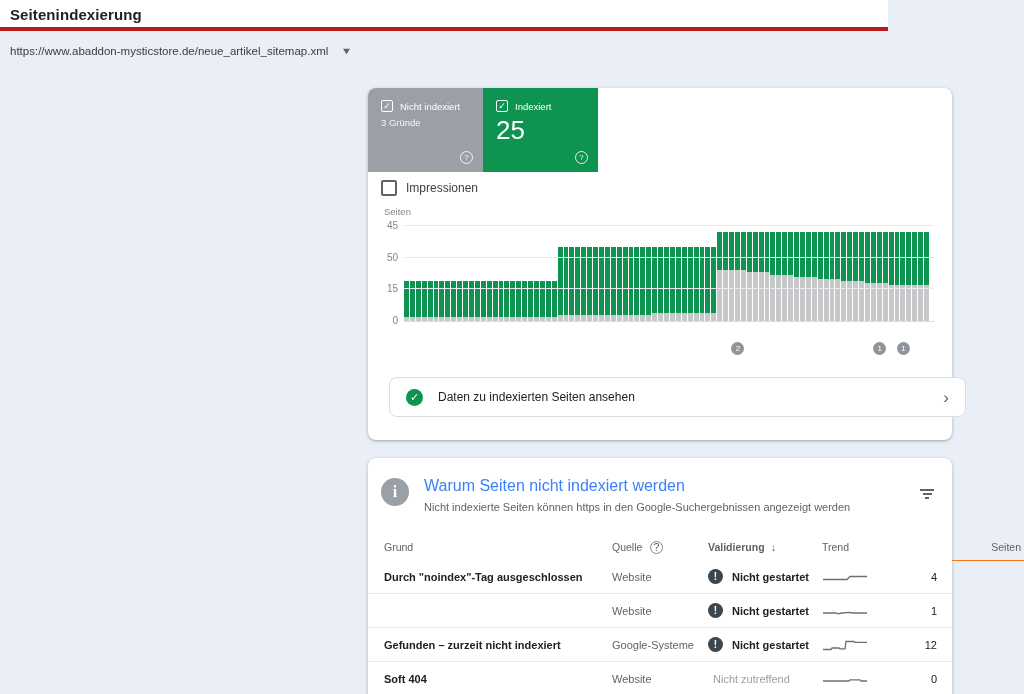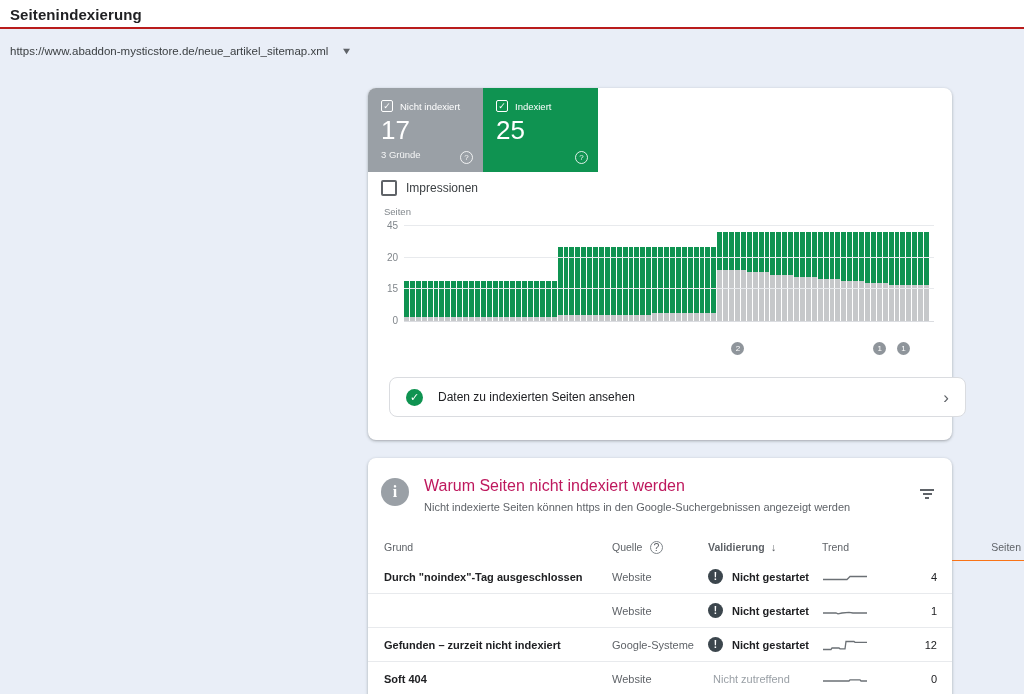--- a/index.html
+++ b/index.html
@@ -1,21 +1,21 @@
 <!DOCTYPE html>
 <html><head>
 <meta charset="utf-8">
 <style>
   html,body{margin:0;padding:0;}
   body{
     width:1024px;height:694px;overflow:hidden;position:relative;
     background:#e9eef7;font-family:"Liberation Sans",sans-serif;
     -webkit-font-smoothing:antialiased;color:#202124;
   }
-  .hdr{position:absolute;left:0;top:0;width:1024px;height:27px;background:#fff;border-bottom:2px solid #b91c1c;}
+  .hdr{position:absolute;left:0;top:0;width:888px;height:27px;background:#fff;border-bottom:4px solid #b91c1c;}
   .hdr h1{margin:0;padding:6px 0 0 10px;font-size:15px;font-weight:600;color:#202124;letter-spacing:.1px;}
   .urlbar{position:absolute;left:10px;top:45px;display:flex;align-items:center;cursor:pointer;}
   .urlbar .url{font-size:11.5px;color:#3c4043;}
   .urlbar .caret{font-size:9px;color:#5f6368;margin-left:14px;transform:scaleX(1.3);}
 
   .card{position:absolute;left:368px;width:584px;background:#fff;border-radius:8px;
         box-shadow:0 1px 2px rgba(60,64,67,.25),0 1px 3px 1px rgba(60,64,67,.12);}
   .card1{top:88px;height:352px;}
   .card2{top:458px;height:280px;}
 
@@ -57,21 +57,21 @@
   .viewdata{position:absolute;left:21px;top:289px;width:543px;height:38px;border:1px solid #dadce0;border-radius:8px;
             display:flex;align-items:center;padding:0 16px;box-sizing:content-box;cursor:pointer;background:#fff;}
   .chkcirc{width:17px;height:17px;border-radius:50%;background:#0f9351;color:#fff;font-size:11px;line-height:17px;
            text-align:center;flex:0 0 auto;}
   .viewdata .vlabel{font-size:12px;color:#202124;margin-left:15px;}
   .chev{margin-left:auto;color:#5f6368;font-size:17px;line-height:17px;}
 
   
   .info-circ{position:absolute;left:13px;top:20px;width:28px;height:28px;border-radius:50%;background:#9aa0a6;
              color:#fff;text-align:center;font-family:"Liberation Serif",serif;font-weight:700;font-size:16px;line-height:28px;}
-  .sec-title{position:absolute;left:56px;top:19px;font-size:16px;font-weight:500;color:#be185d;}
+  .sec-title{position:absolute;left:56px;top:19px;font-size:16px;font-weight:500;color:#3b82f6;}
   .sec-sub{position:absolute;left:56px;top:43px;font-size:11px;color:#5f6368;}
   .filter-ic{position:absolute;right:18px;top:31px;width:14px;cursor:pointer;}
   .filter-ic div{background:#5f6368;height:2px;margin:0 auto 2px auto;}
   .f1{width:14px;}.f2{width:9px;}.f3{width:4px;}
 
   .thead{position:absolute;left:0;top:76px;width:668px;height:26px;border-bottom:1px solid #f97316;}
   .thead span{position:absolute;top:7px;font-size:10.5px;color:#5f6368;}
   .th-grund{left:16px;}
   .th-quelle{left:244px;}
   .th-q-help{position:absolute;left:282px;top:6px;width:11px;height:11px;border:1px solid #80868b;border-radius:50%;
@@ -107,21 +107,20 @@
   <span class="caret">▼</span>
 </div>
 
 <section class="card card1">
   <div class="tiles">
     <div class="tile tile-gray">
       <div class="tile-top">
         <span class="cb">✓</span>
         <span class="tile-label">Nicht indexiert</span>
       </div>
-      <div class="tile-value">17</div>
       <div class="tile-sub">3 Gründe</div>
       <div class="tile-help">?</div>
     </div>
     <div class="tile tile-green">
       <div class="tile-top">
         <span class="cb">✓</span>
         <span class="tile-label">Indexiert</span>
       </div>
       <div class="tile-value">25</div>
       <div class="tile-help">?</div>
@@ -492,21 +491,21 @@
           <div class="bar" style="left: 520.09px; width: 4.91011px; height: 95px;">
             <div class="seg" style="bottom: 0px; height: 35.8889px; background: rgb(198, 200, 202);"></div>
             <div class="seg" style="bottom: 35.8889px; height: 52.7778px; background: rgb(15, 147, 81);"></div>
           </div>
         </div>
     <div class="grid zero" style="top: 95px;"></div>
         <div class="ytick" style="top: 89px;">0</div>
         <div class="grid" style="top: 62.3333px;"></div>
         <div class="ytick" style="top: 57.3333px;">15</div>
         <div class="grid" style="top: 30.6667px;"></div>
-        <div class="ytick" style="top: 25.6667px;">20</div>
+        <div class="ytick" style="top: 25.6667px;">50</div>
         <div class="grid" style="top: -1px;"></div>
         <div class="ytick" style="top: -6px;">45</div>
         <div class="marker" style="left: 327.421px;">2</div>
         <div class="marker" style="left: 469.264px;">1</div>
         <div class="marker" style="left: 492.904px;">1</div>
       </div>
   </div>
 
   <div class="viewdata">
     <span class="chkcirc">✓</span>

